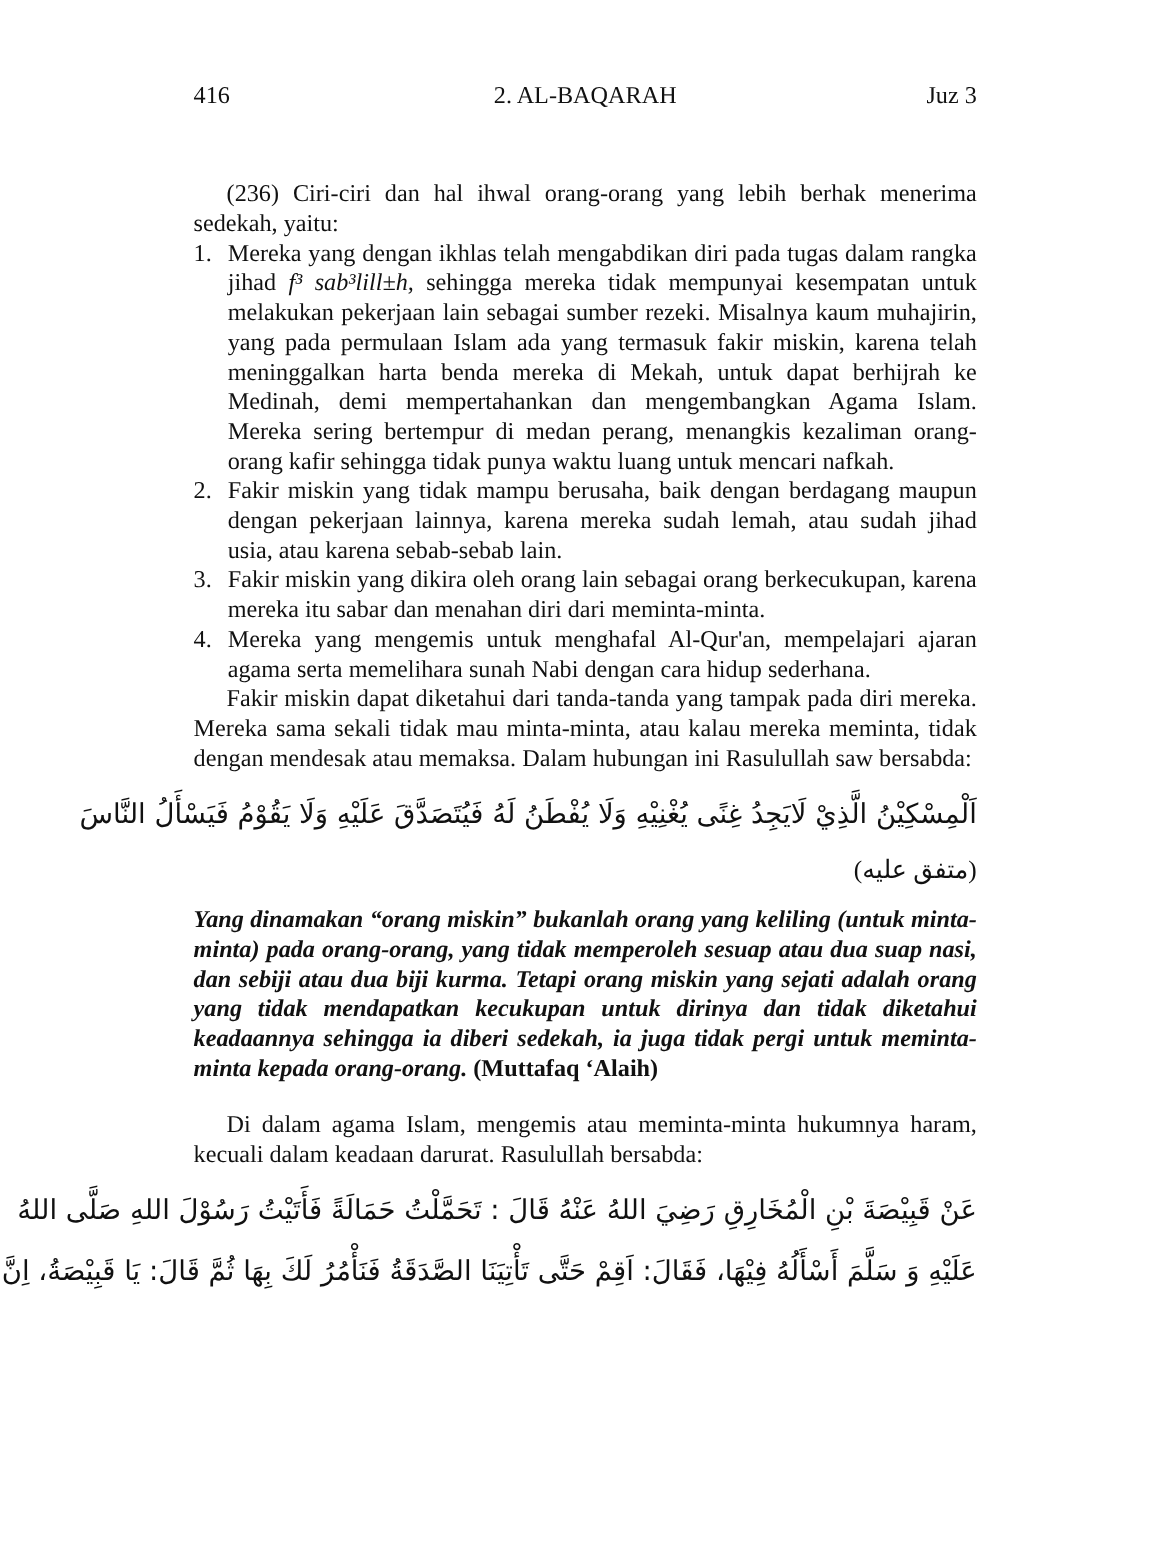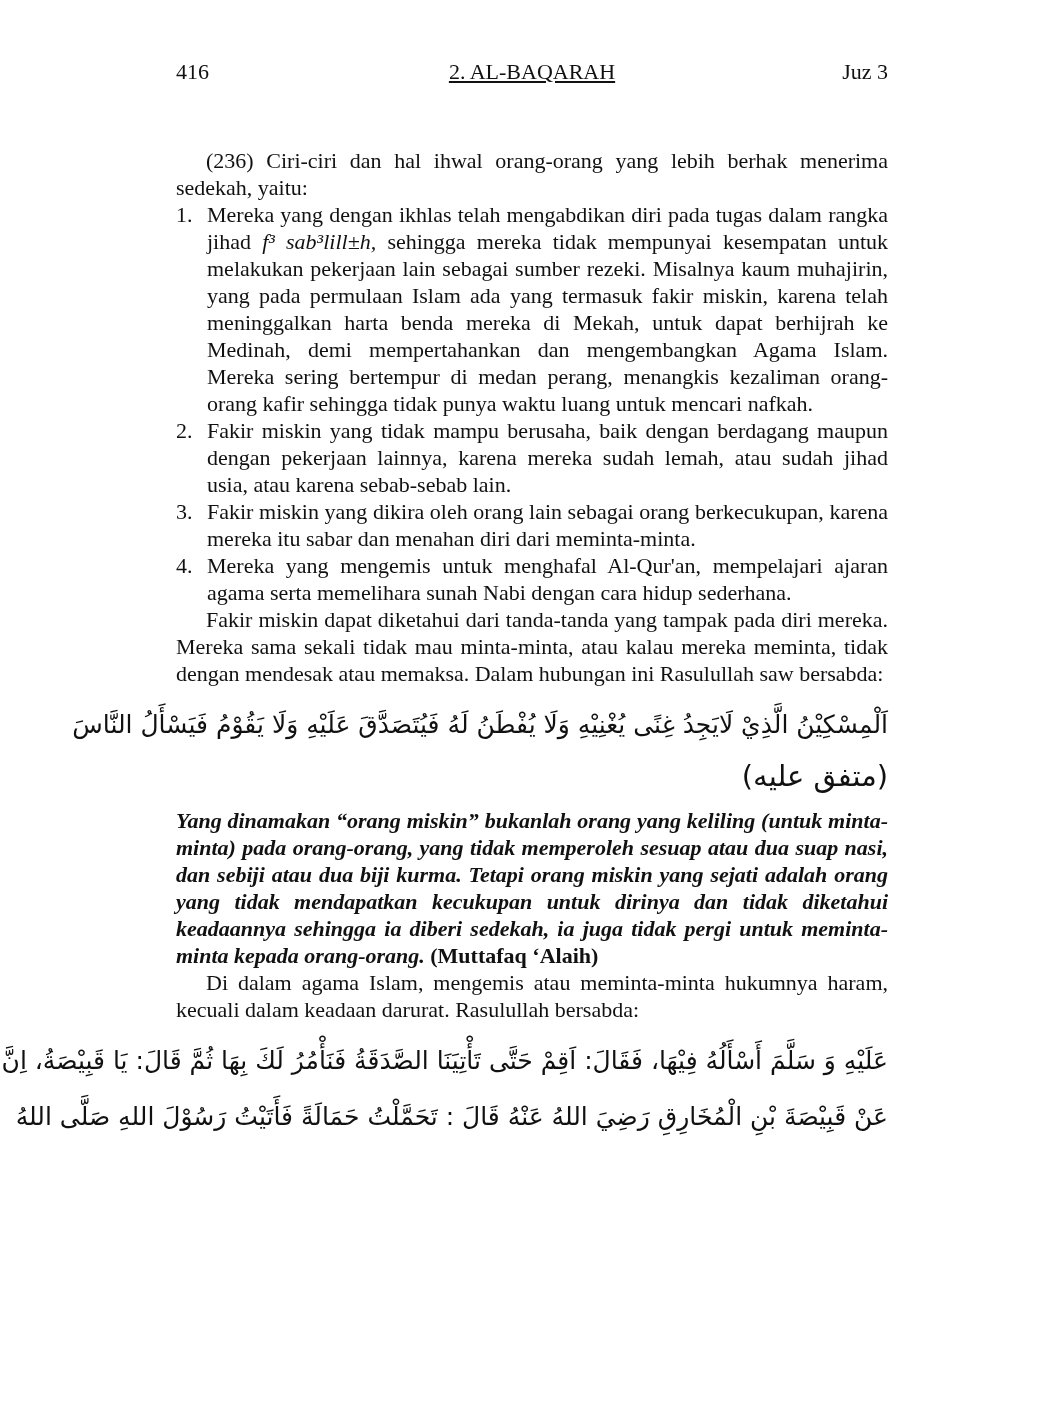--- a/index.html
+++ b/index.html
@@ -8,30 +8,30 @@
     height: 1417px;
     background: #ffffff;
     color: #111111;
     font-family: "Liberation Serif", serif;
     overflow: hidden;
   }
   .page {
     box-sizing: border-box;
     width: 1063px;
     height: 1417px;
-    padding: 59px 175px 0 176px;
+    padding: 74px 175px 0 176px;
   }
   .page-header {
     display: flex;
     align-items: baseline;
     font-size: 22px;
     line-height: 26px;
   }
   .page-header .left  { flex: 1; text-align: left; }
-  .page-header .mid   { flex: 0 0 auto; text-align: center; text-decoration: underline; }
+  .page-header .mid   { flex: 0 0 auto; text-align: center; }
   .page-header .right { flex: 1; text-align: right; }
 
   .body-text {
     margin-top: 62px;
     font-size: 22px;
     line-height: 27px;
     text-align: justify;
   }
   .para { margin: 0; }
   .para.indent { text-indent: 30px; }
@@ -48,31 +48,32 @@
   }
   .arabic-line {
     line-height: 56px;
     text-align: justify;
     text-align-last: justify;
     white-space: nowrap;
   }
   .arabic-attr {
     line-height: 46px;
     text-align: right;
-    font-size: 29px;
+    font-size: 23px;
+    font-family: Liberation Serif, serif;
   }
 
   .translation {
     margin-top: 4px;
     font-style: italic;
     font-weight: bold;
   }
   .translation .roman { font-style: normal; }
 
-  .para.spaced { }
+  .para.spaced { margin-top: 24px; }
 
   .italic-term { font-style: italic; }
 </style>
 </head>
 <body>
 
 <div class="page">
 
   <div class="page-header">
     <span class="left">416</span>
@@ -114,19 +115,19 @@
     <div class="arabic-block" dir="rtl">
       <div class="arabic-line">اَلْمِسْكِيْنُ الَّذِيْ لَايَجِدُ غِنًى يُغْنِيْهِ وَلَا يُفْطَنُ لَهُ فَيُتَصَدَّقَ عَلَيْهِ وَلَا يَقُوْمُ فَيَسْأَلُ النَّاسَ</div>
       <div class="arabic-attr">(متفق عليه)</div>
     </div>
 
     <p class="para translation"><span>Yang dinamakan “orang miskin” bukanlah orang yang keliling (untuk minta-minta) pada orang-orang, yang tidak memperoleh sesuap atau dua suap nasi, dan sebiji atau dua biji kurma. Tetapi orang miskin yang sejati adalah orang yang tidak mendapatkan kecukupan untuk dirinya dan tidak diketahui keadaannya sehingga ia diberi sedekah, ia juga tidak pergi untuk meminta-minta kepada orang-orang.</span><span class="roman"> (Muttafaq ‘Alaih)</span></p>
 
     <p class="para indent spaced">Di dalam agama Islam, mengemis atau meminta-minta hukumnya haram, kecuali dalam keadaan darurat. Rasulullah bersabda:</p>
 
     <div class="arabic-block" dir="rtl">
+      <div class="arabic-line">عَنْ قَبِيْصَةَ بْنِ الْمُخَارِقِ رَضِيَ اللهُ عَنْهُ قَالَ : تَحَمَّلْتُ حَمَالَةً فَأَتَيْتُ رَسُوْلَ اللهِ صَلَّى اللهُ</div>
       <div class="arabic-line">عَلَيْهِ وَ سَلَّمَ أَسْأَلُهُ فِيْهَا، فَقَالَ: اَقِمْ حَتَّى تَأْتِيَنَا الصَّدَقَةُ فَنَأْمُرُ لَكَ بِهَا ثُمَّ قَالَ: يَا قَبِيْصَةُ، اِنَّ</div>
-      <div class="arabic-line">عَنْ قَبِيْصَةَ بْنِ الْمُخَارِقِ رَضِيَ اللهُ عَنْهُ قَالَ : تَحَمَّلْتُ حَمَالَةً فَأَتَيْتُ رَسُوْلَ اللهِ صَلَّى اللهُ</div>
     </div>
 
   </div>
 
 </div>
 
 </body></html>

